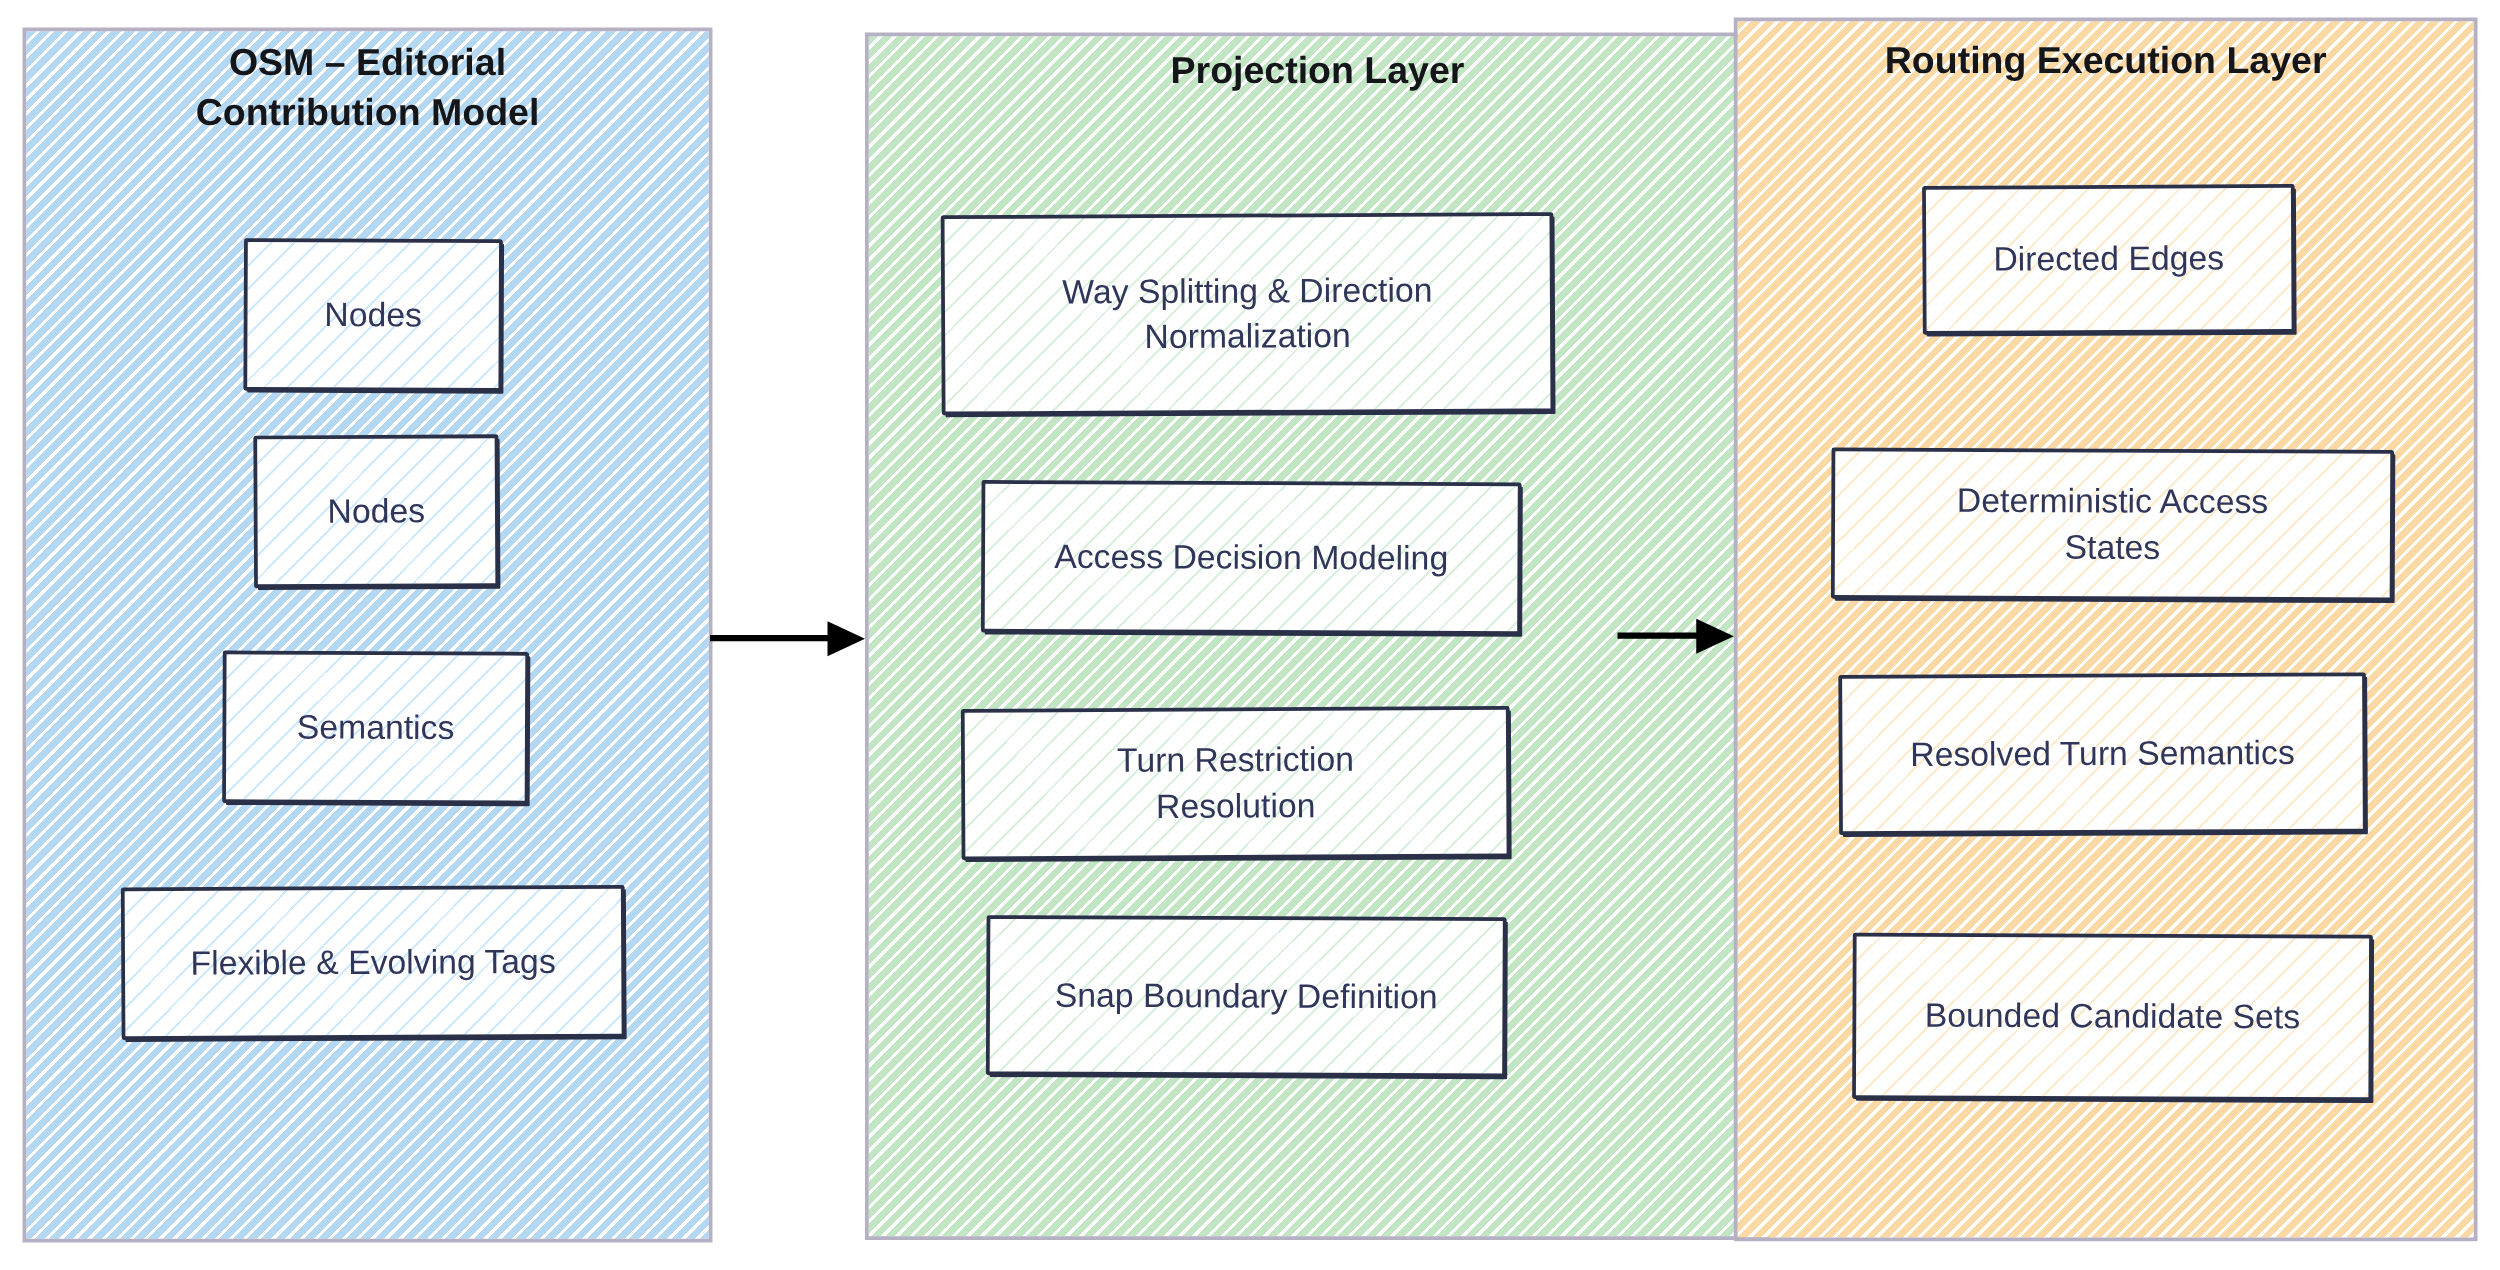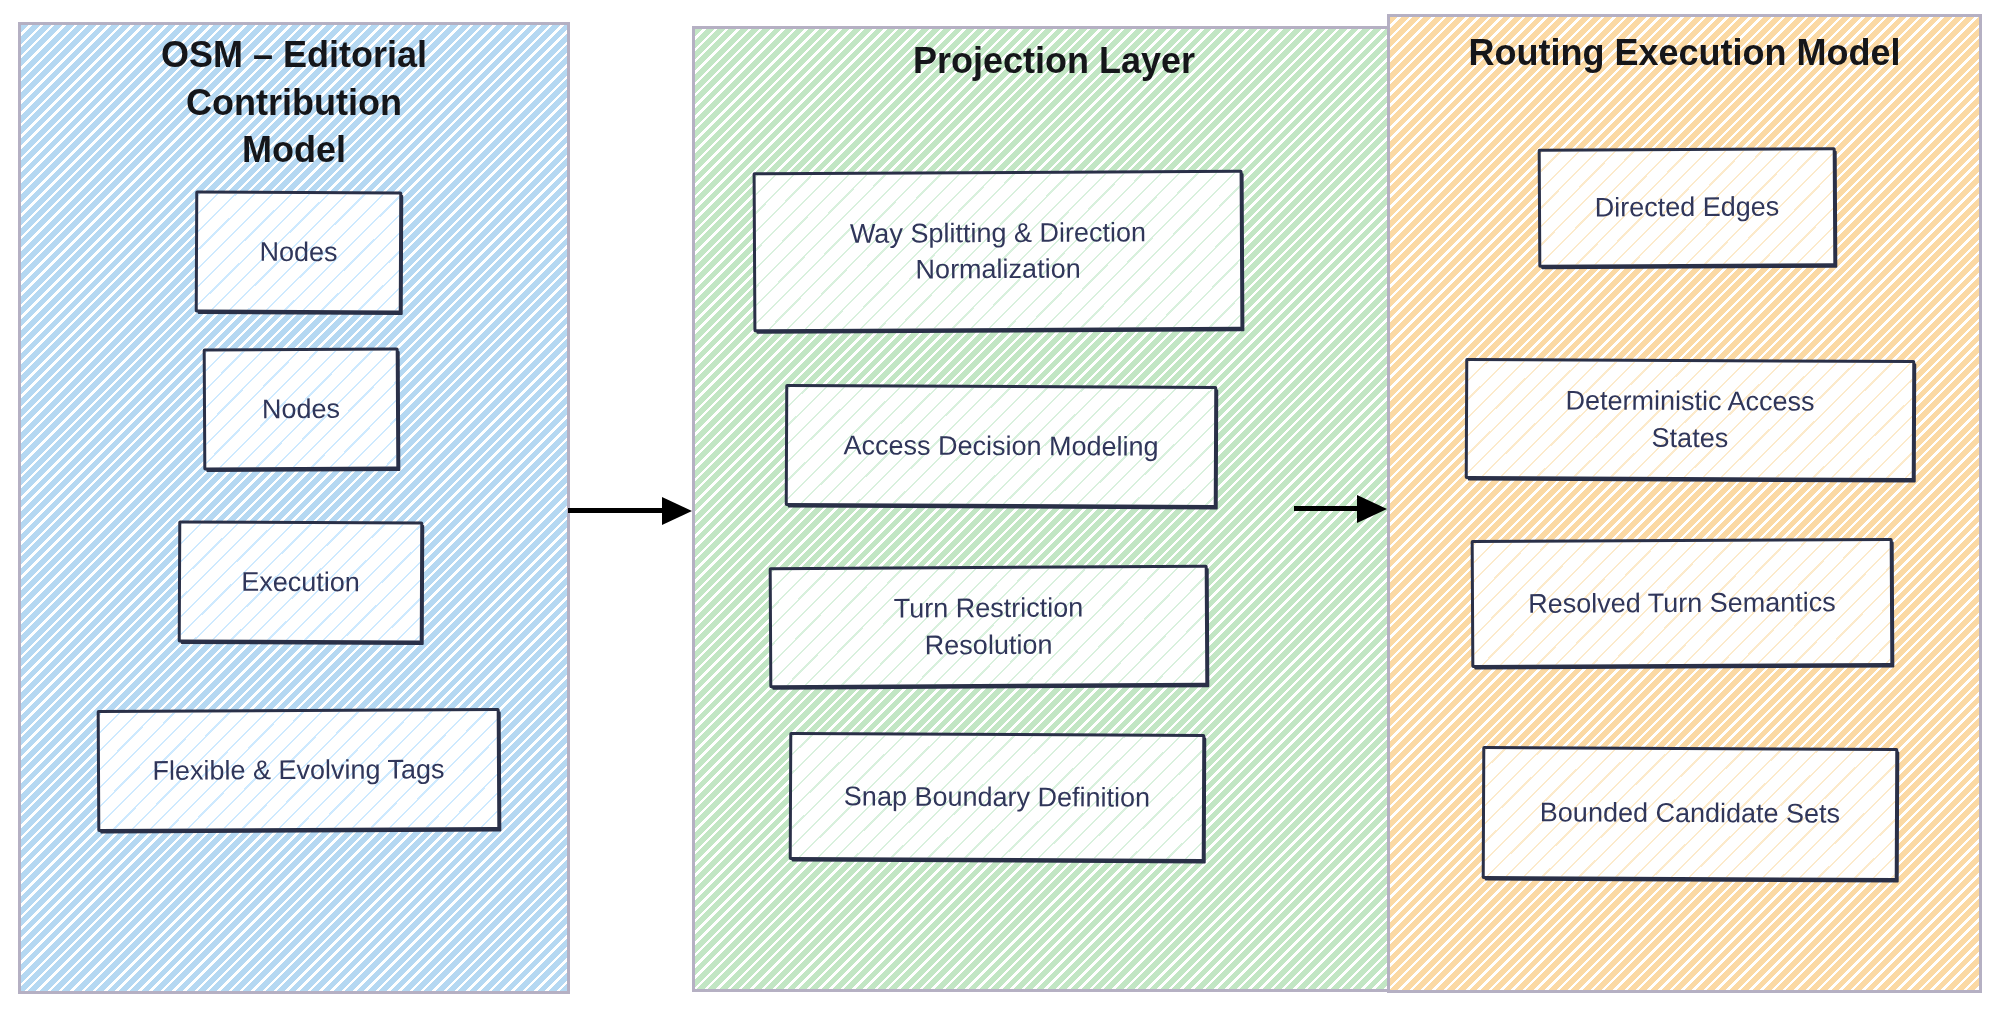--- a/index.html
+++ b/index.html
@@ -24,21 +24,21 @@
     left:692px;top:26px;width:724px;height:966px;
     background:repeating-linear-gradient(135deg,#c2e6c4 0 5.5px,#ffffff 5.5px 8px);
   }
   .panel-orange{
     left:1387px;top:14px;width:595px;height:979px;
     background:repeating-linear-gradient(135deg,#fbd9a4 0 5.5px,#ffffff 5.5px 8px);
   }
   .panel-title{
     position:absolute;left:0;right:0;
     text-align:center;
-    font-size:36px;font-weight:600;line-height:1.32;
+    font-size:30px;font-weight:600;line-height:1.32;
     color:#15161a;
     margin:0 auto;
   }
   .panel-blue .panel-title{top:6px;max-width:300px;}
   .panel-green .panel-title{top:8px;}
   .panel-orange .panel-title{top:12px;}
   
   .sbox{
     position:absolute;
     box-sizing:border-box;
@@ -78,21 +78,21 @@
 
     <div class="sbox fill-blue tilt-b" style="left:174px;top:166px;width:207px;height:122px;">
       <span>Nodes</span>
     </div>
 
     <div class="sbox fill-blue tilt-a" style="left:182px;top:323px;width:196px;height:122px;">
       <span>Nodes</span>
     </div>
 
     <div class="sbox fill-blue tilt-b" style="left:157px;top:496px;width:245px;height:122px;">
-      <span>Execution</span>
+      <span>Semantics</span>
     </div>
 
     <div class="sbox fill-blue tilt-a" style="left:76px;top:684px;width:403px;height:122px;">
       <span>Flexible &amp; Evolving Tags</span>
     </div>
   </section>
 
   <section class="panel panel-green">
     <h2 class="panel-title">Projection Layer</h2>
 
@@ -107,21 +107,21 @@
     <div class="sbox fill-green tilt-a" style="left:74px;top:537px;width:439px;height:121px;">
       <span style="max-width:260px;">Turn Restriction Resolution</span>
     </div>
 
     <div class="sbox fill-green tilt-b" style="left:94px;top:704px;width:416px;height:128px;">
       <span>Snap Boundary Definition</span>
     </div>
   </section>
 
   <section class="panel panel-orange">
-    <h2 class="panel-title">Routing Execution Model</h2>
+    <h2 class="panel-title">Routing Execution Layer</h2>
 
     <div class="sbox fill-orange tilt-a" style="left:148px;top:131px;width:298px;height:119px;">
       <span>Directed Edges</span>
     </div>
 
     <div class="sbox fill-orange tilt-b" style="left:75px;top:342px;width:450px;height:121px;">
       <span style="max-width:300px;">Deterministic Access States</span>
     </div>
 
     <div class="sbox fill-orange tilt-a" style="left:81px;top:522px;width:422px;height:128px;">

